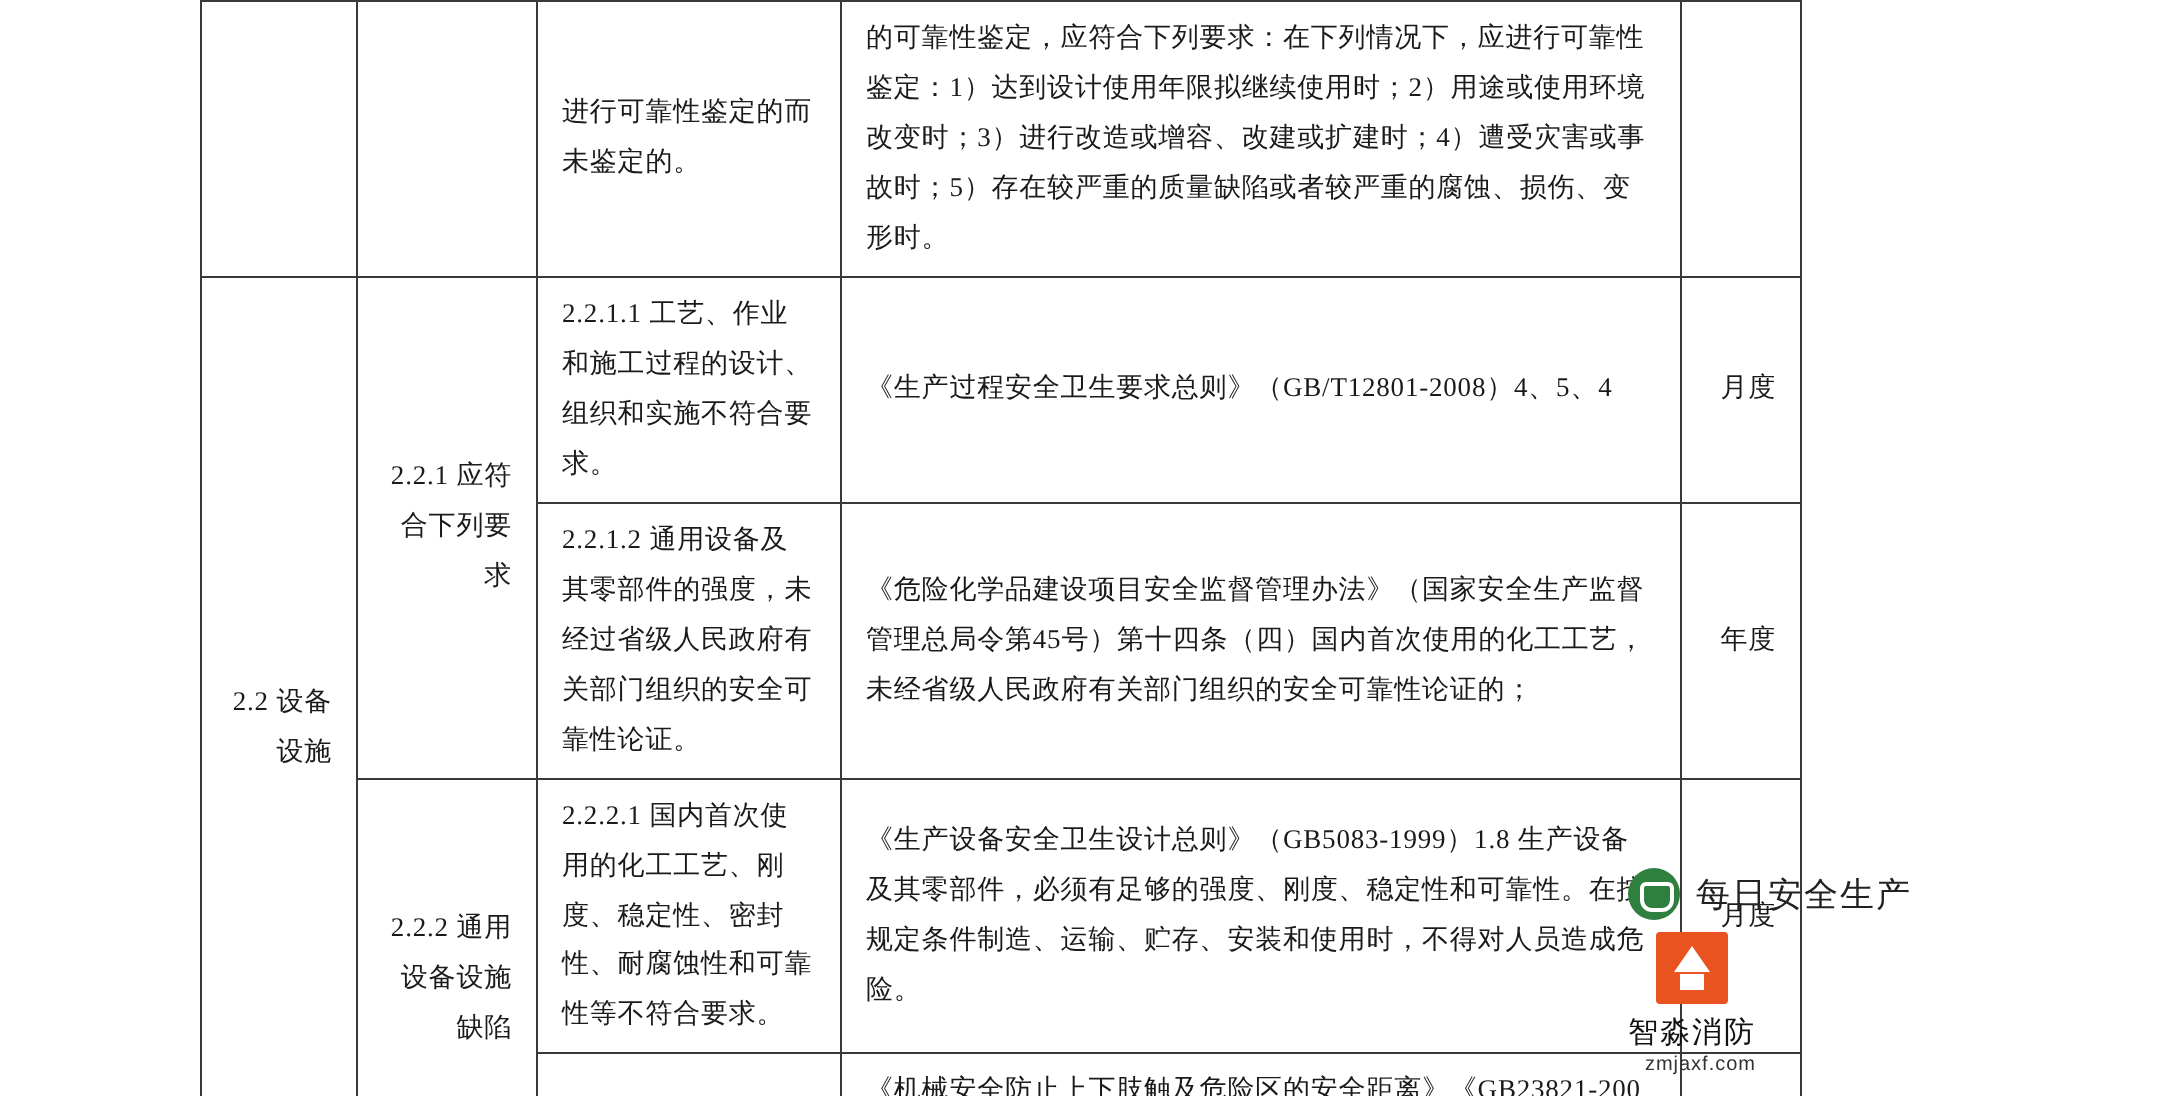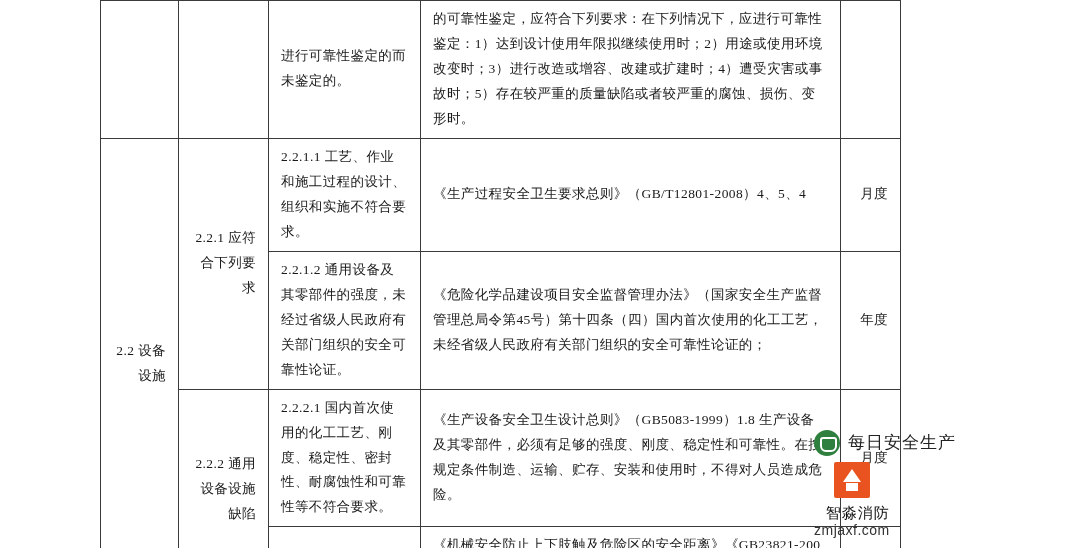--- a/index.html
+++ b/index.html
@@ -126,21 +126,21 @@
     display: flex;
     flex-direction: column;
     line-height: 1.15;
   }
   .wm-text .l1 {
     font-size: 15px;
     color: #111;
     letter-spacing: 1px;
   }
   .wm-text .l2 {
-    font-size: 14px;
+    font-size: 10px;
     color: #333;
     font-family: "Liberation Sans", sans-serif;
     letter-spacing: 0.5px;
   }
   
   .wm { background: rgba(255,255,255,0.0); text-align: right; }
 </style>
 </head>
 <body>
 

